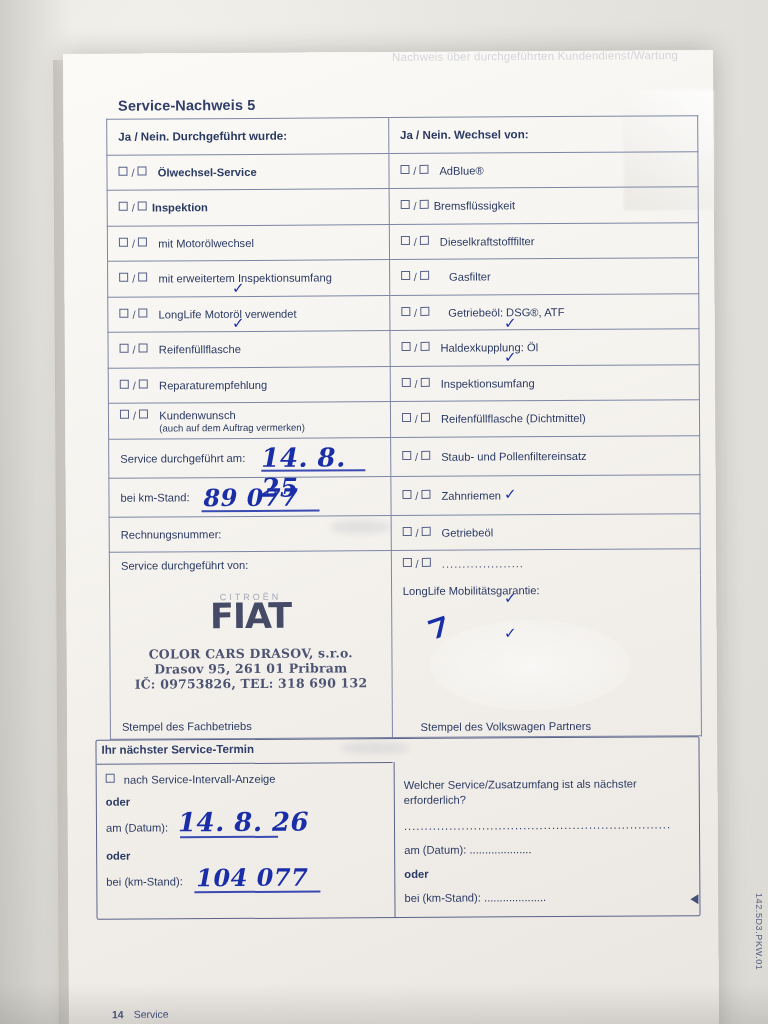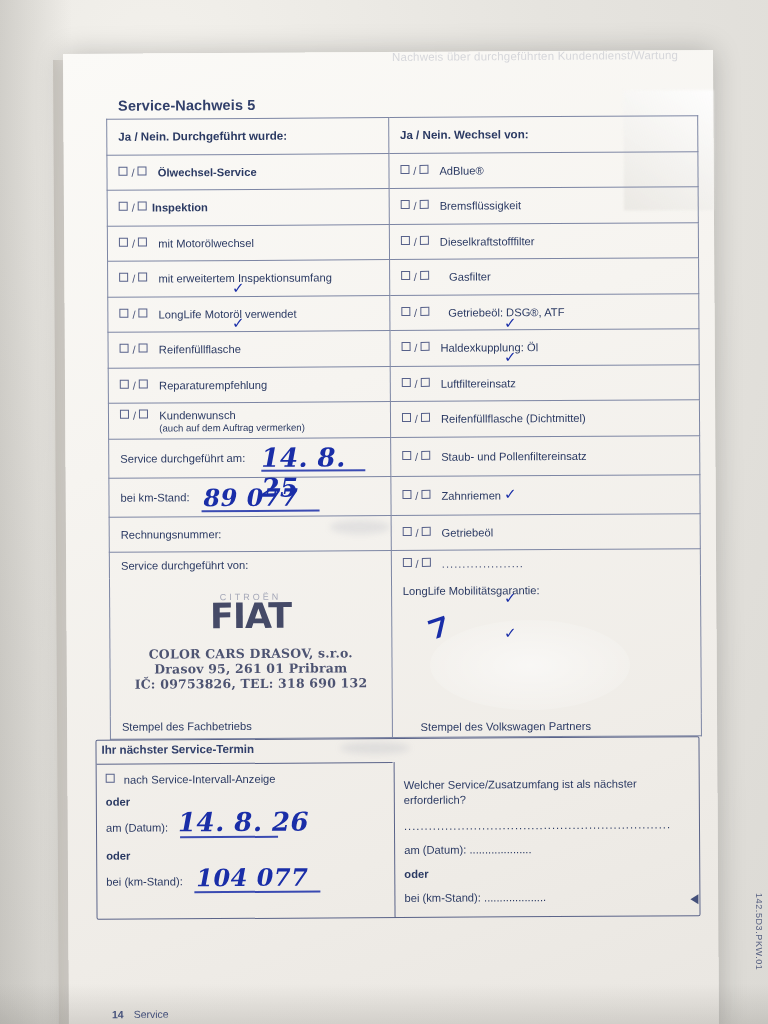--- a/index.html
+++ b/index.html
@@ -214,21 +214,21 @@
     <tr>
       <td>
         <div class="cellpad">
           <span class="chk"></span><span class="slash">/</span><span class="chk"></span>
           <span class="bold" style="margin-left:0">Inspektion</span>
         </div>
       </td>
       <td>
         <div class="cellpad">
           <span class="chk"></span><span class="slash">/</span><span class="chk"></span>
-          <span style="margin-left:6px">Bremsflüssigkeit</span>
+          <span style="">Bremsflüssigkeit</span>
         </div>
       </td>
     </tr>
 
     <tr>
       <td>
         <div class="cellpad">
           <span class="chk"></span><span class="slash">/</span><span class="chk"></span>
           <span style="margin-left:6px">mit Motorölwechsel</span>
         </div>
@@ -289,21 +289,21 @@
     <tr>
       <td>
         <div class="cellpad">
           <span class="chk"></span><span class="slash">/</span><span class="chk"></span>
           <span style="margin-left:6px">Reparaturempfehlung</span>
         </div>
       </td>
       <td>
         <div class="cellpad">
           <span class="chk"></span><span class="slash">/</span><span class="chk"></span>
-          <span style="margin-left:6px">Luftfiltereinsatz</span>
+          <span style="margin-left:6px">Inspektionsumfang</span>
         </div>
       </td>
     </tr>
 
     <tr>
       <td>
         <div class="cellpad">
           <span class="chk"></span><span class="slash">/</span><span class="chk"></span>
           <span style="margin-left:6px;display:inline-block;vertical-align:top">
             <span>Kundenwunsch</span>

